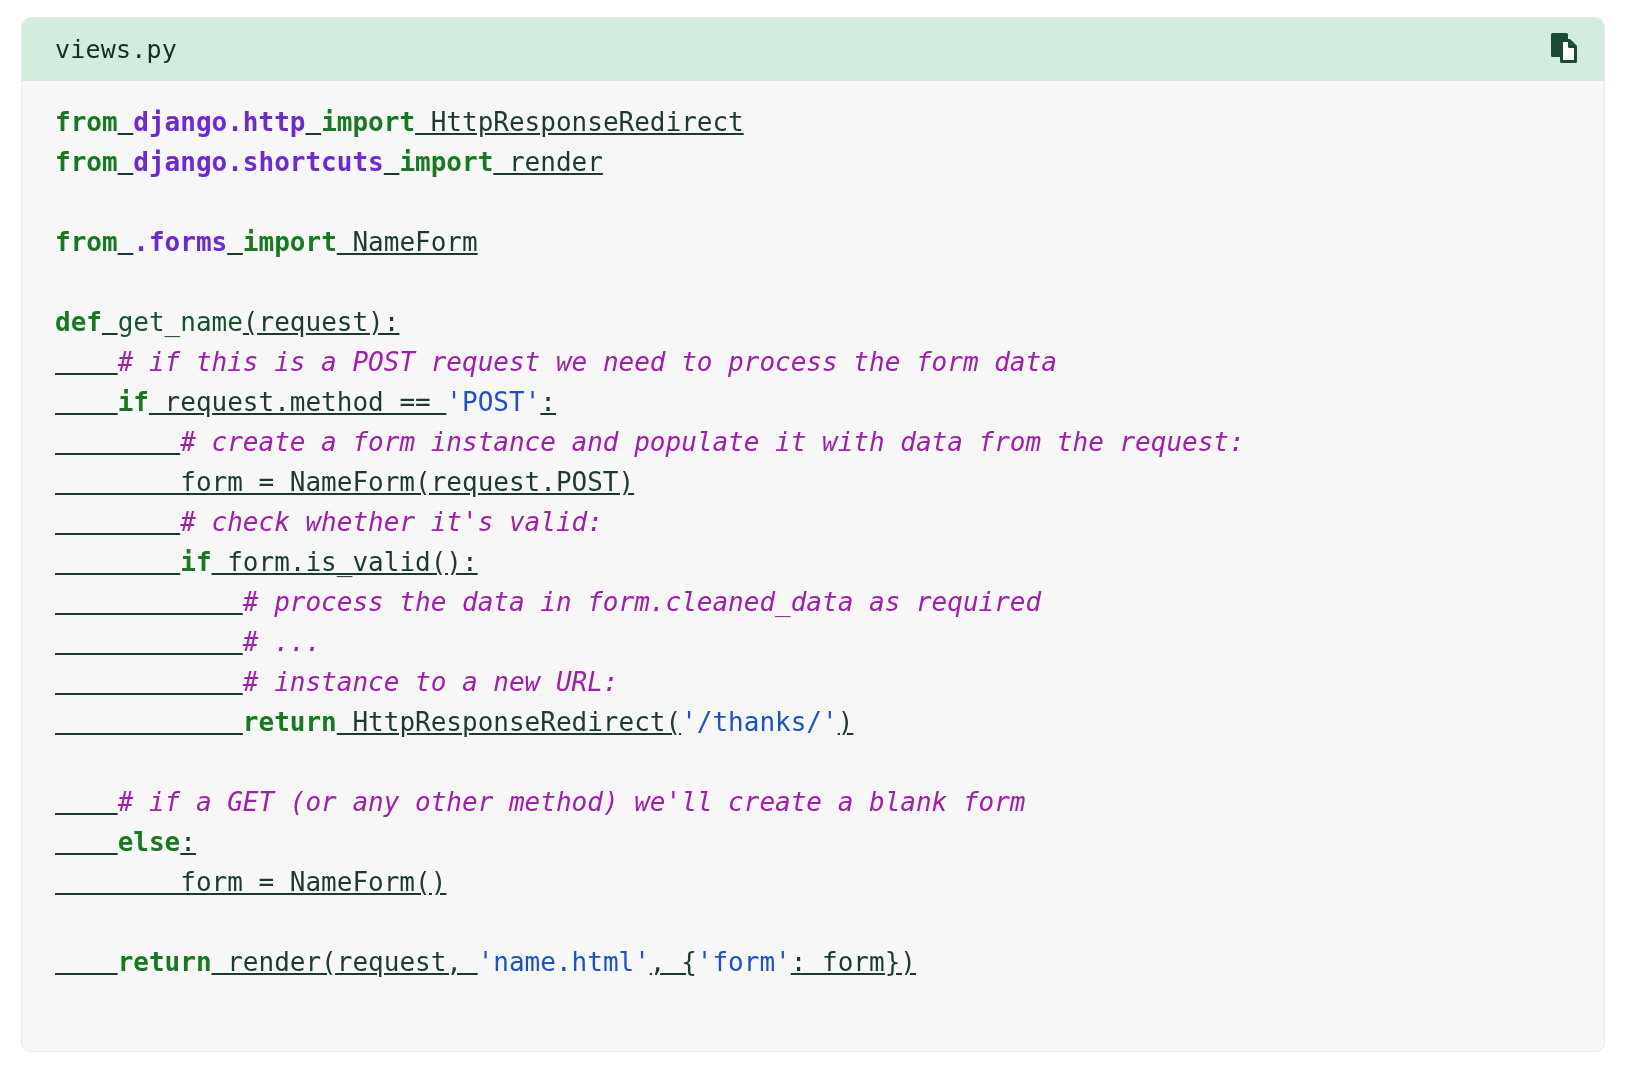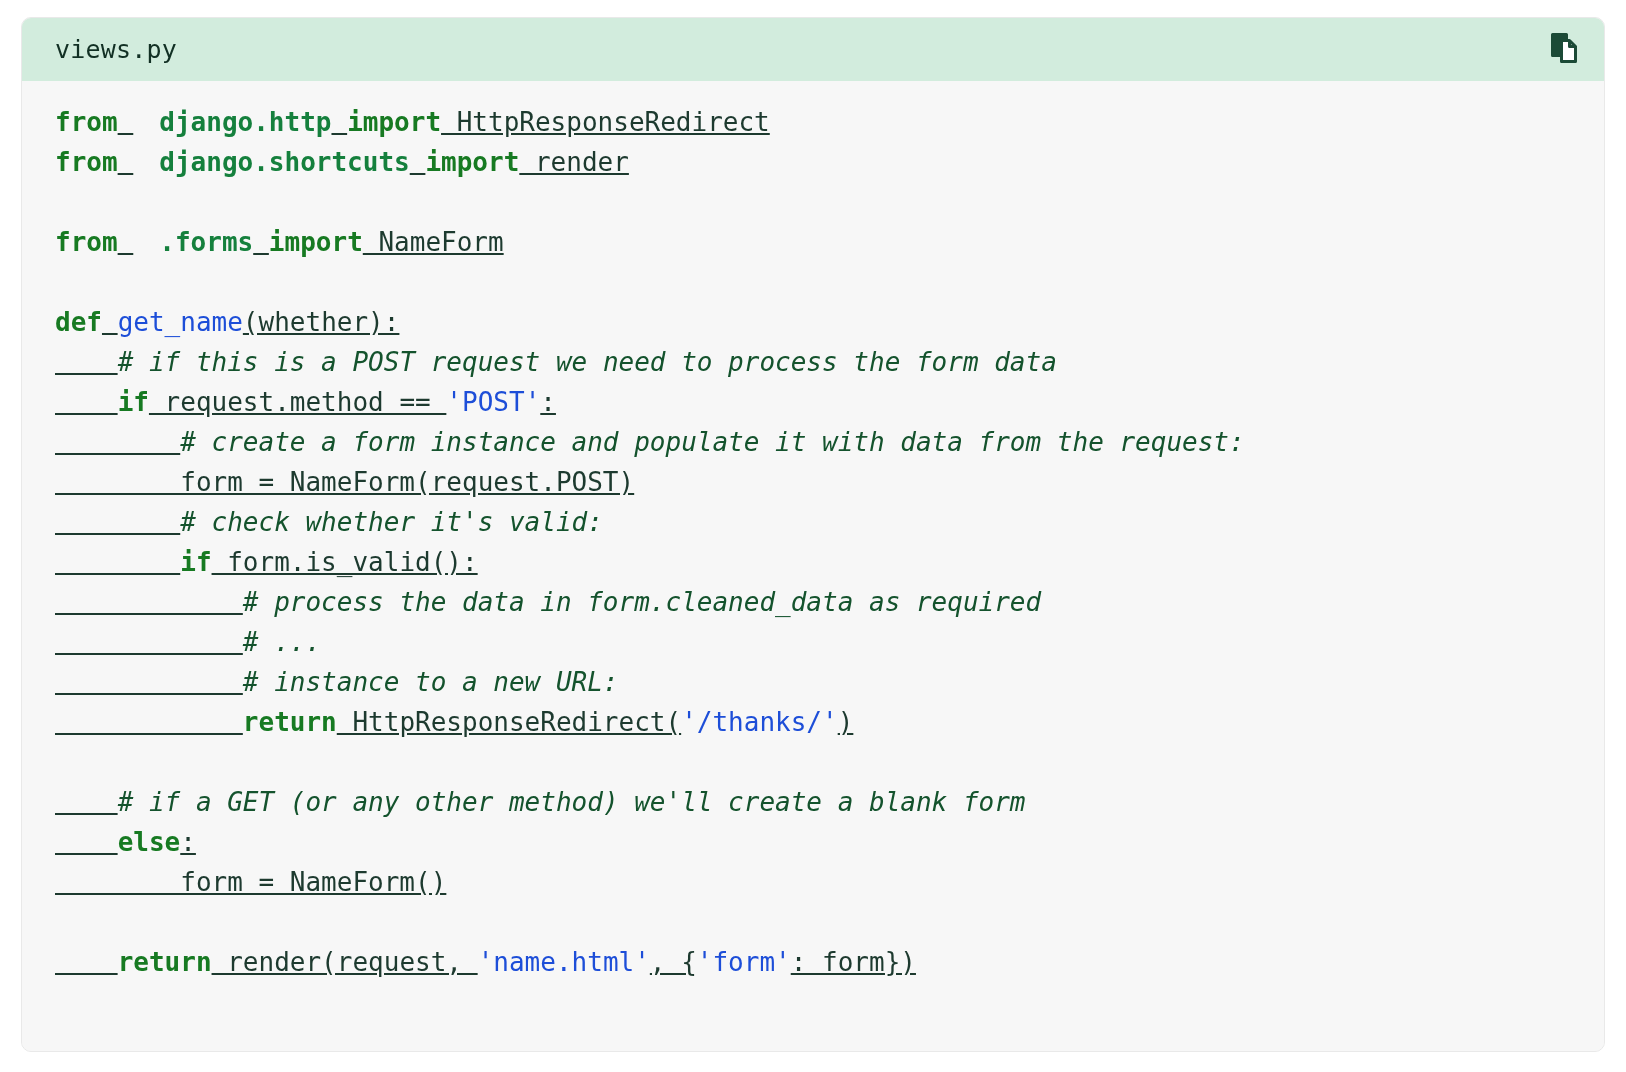--- a/index.html
+++ b/index.html
@@ -69,25 +69,25 @@
     padding: 0 0 0 33px;
     font-family: "DejaVu Sans Mono", monospace;
     font-size: 26px;
     line-height: 40px;
     color: #1d3a2f;
     white-space: pre;
     tab-size: 4;
   }
 
   .tok-kw      { color: #177a22; font-weight: bold; }
-  .tok-mod     { color: #15803d; font-weight: bold; margin-left: 26px; }
-  .tok-fn      { color: #1d4ed8; }
+  .tok-mod     { color: #6d28d9; font-weight: bold; }
+  .tok-fn      { color: #14532d; }
   .tok-plain   { color: #1d3a2f; text-decoration: underline; }
   .tok-str     { color: #1d4ed8; }
-  .tok-comment { color: #14532d; font-style: italic; margin-top: 32px; }
+  .tok-comment { color: #a21caf; font-style: italic; margin-top: 32px; }
 </style>
 </head>
 <body>
 
 <div class="code-card">
 
   <div class="code-header">
     <span class="code-filename">views.py</span>
 
     <button class="copy-button" title="Copy code">
@@ -100,21 +100,21 @@
       </span>
     </button>
   </div>
 
   <div class="code-body">
     <pre class="code"><code><span><span class="tok-kw">from</span><span class="tok-plain"> </span><span class="tok-mod">django.http</span><span class="tok-plain"> </span><span class="tok-kw">import</span><span class="tok-plain"> HttpResponseRedirect</span></span>
 <span><span class="tok-kw">from</span><span class="tok-plain"> </span><span class="tok-mod">django.shortcuts</span><span class="tok-plain"> </span><span class="tok-kw">import</span><span class="tok-plain"> render</span></span>
 <span></span>
 <span><span class="tok-kw">from</span><span class="tok-plain"> </span><span class="tok-mod">.forms</span><span class="tok-plain"> </span><span class="tok-kw">import</span><span class="tok-plain"> NameForm</span></span>
 <span></span>
-<span><span class="tok-kw">def</span><span class="tok-plain"> </span><span class="tok-fn">get_name</span><span class="tok-plain">(whether):</span></span>
+<span><span class="tok-kw">def</span><span class="tok-plain"> </span><span class="tok-fn">get_name</span><span class="tok-plain">(request):</span></span>
 <span><span class="tok-plain">    </span><span class="tok-comment"># if this is a POST request we need to process the form data</span></span>
 <span><span class="tok-plain">    </span><span class="tok-kw">if</span><span class="tok-plain"> request.method == </span><span class="tok-str">'POST'</span><span class="tok-plain">:</span></span>
 <span><span class="tok-plain">        </span><span class="tok-comment"># create a form instance and populate it with data from the request:</span></span>
 <span><span class="tok-plain">        form = NameForm(request.POST)</span></span>
 <span><span class="tok-plain">        </span><span class="tok-comment"># check whether it's valid:</span></span>
 <span><span class="tok-plain">        </span><span class="tok-kw">if</span><span class="tok-plain"> form.is_valid():</span></span>
 <span><span class="tok-plain">            </span><span class="tok-comment"># process the data in form.cleaned_data as required</span></span>
 <span><span class="tok-plain">            </span><span class="tok-comment"># ...</span></span>
 <span><span class="tok-plain">            </span><span class="tok-comment"># instance to a new URL:</span></span>
 <span><span class="tok-plain">            </span><span class="tok-kw">return</span><span class="tok-plain"> HttpResponseRedirect(</span><span class="tok-str">'/thanks/'</span><span class="tok-plain">)</span></span>

